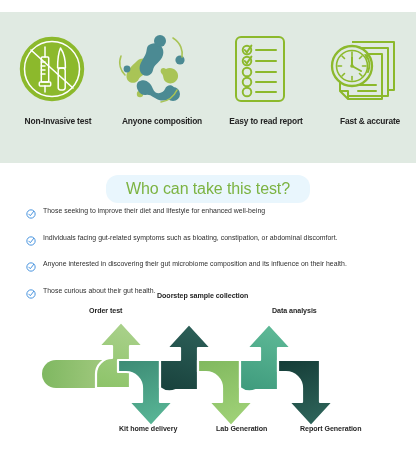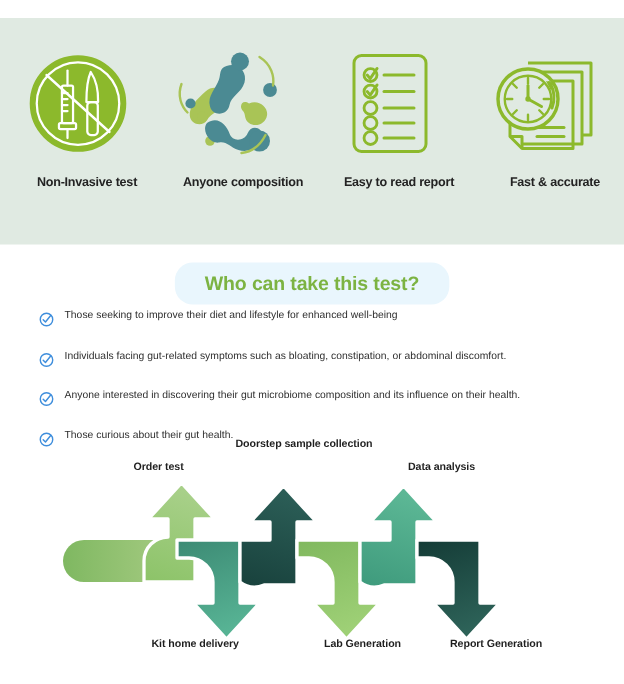--- a/index.html
+++ b/index.html
@@ -29,21 +29,21 @@
     letter-spacing:-0.15px;text-align:center;white-space:nowrap;padding-left:12px;
   }
 
   
   #who-pill{
     position:absolute;left:50%;transform:translateX(-50%);top:175px;
     background:#e9f6fd;border-radius:12px;
     padding:5px 20px;
   }
   #who-pill-text{
-    font-size:13px;font-weight:bold;color:#7cb342;letter-spacing:-0.1px;
+    font-size:16px;font-weight:normal;color:#7cb342;letter-spacing:-0.1px;
     white-space:nowrap;
   }
 
   
   #who-list{
     position:absolute;left:26px;top:205px;width:370px;
   }
   .who-item{
     display:flex;align-items:flex-start;margin-bottom:8.5px;
   }
@@ -56,21 +56,21 @@
   #flow{
     position:absolute;left:0;top:290px;width:416px;height:166px;
   }
   .flow-label{
     position:absolute;font-size:7.1px;font-weight:bold;color:#1f1f1f;
     white-space:nowrap;letter-spacing:-0.05px;text-align:right;
   }
   #label-order-test{left:89px;top:17px;}
   #label-doorstep{left:157px;top:2px;}
   #label-data-analysis{left:272px;top:17px;}
-  #label-kit-home{left:101px;top:135px;}
+  #label-kit-home{left:119px;top:135px;}
   #label-lab-processing{left:216px;top:135px;}
   #label-report-gen{left:300px;top:135px;}
 </style>
 </head>
 <body>
 
 <div id="feature-banner">
   <div class="feature-row">
 
     <div class="feature-cell">

